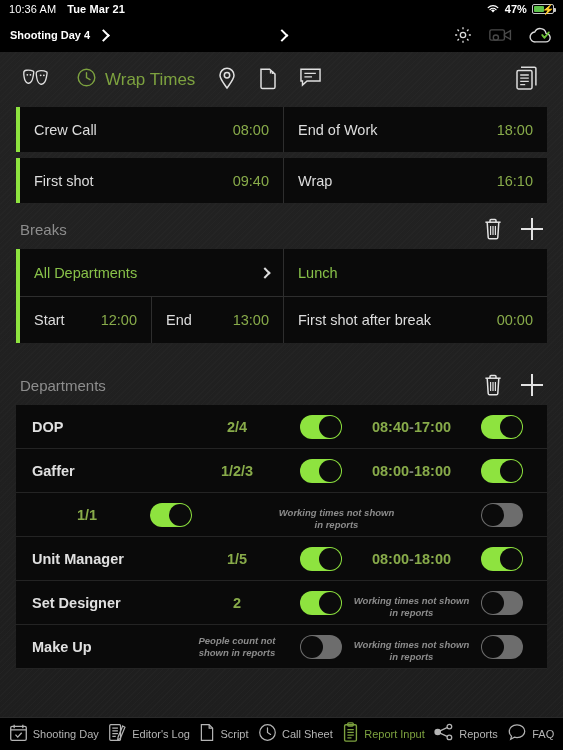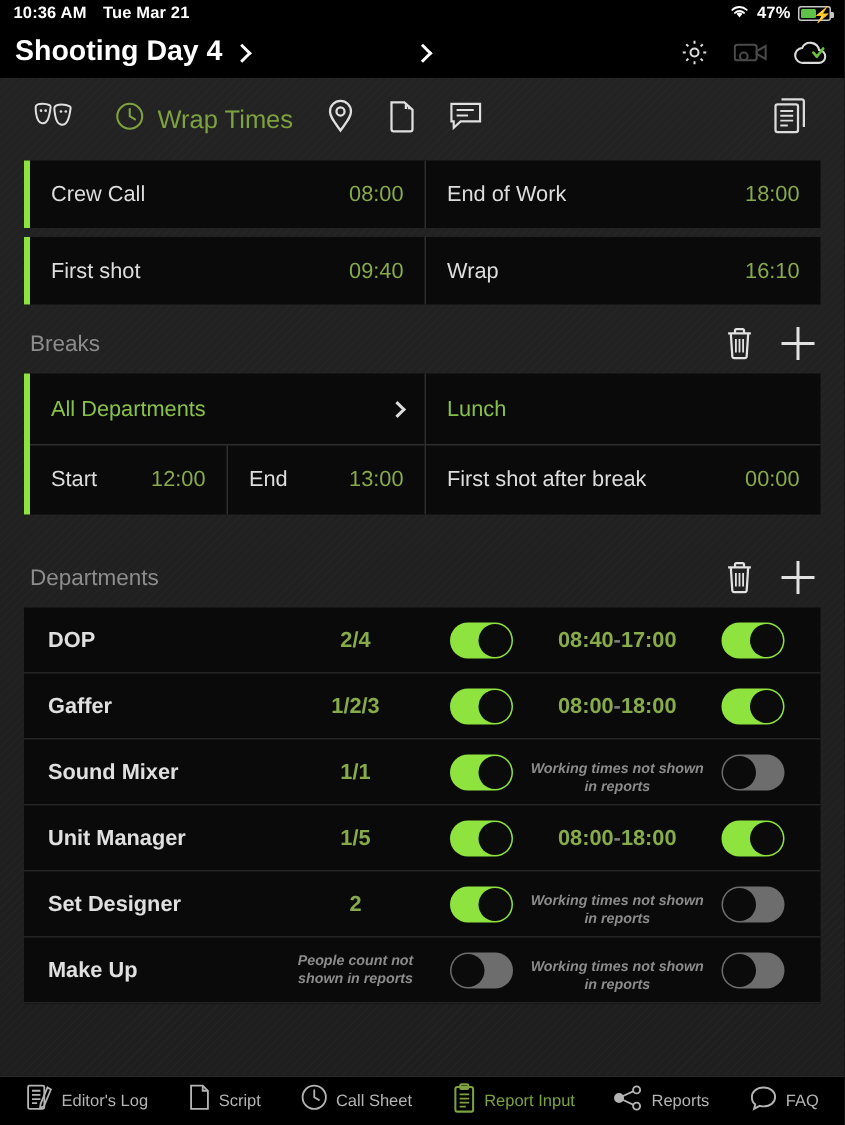--- a/index.html
+++ b/index.html
@@ -23,42 +23,42 @@
         rgba(0,0,0,0) 4px),
       linear-gradient(#232323,#1e1e1e);
   }
 
   
   .statusbar {
     position:relative; height:18px; background:#000;
     display:flex; align-items:center; padding:0 9px;
     font-size:11px; color:#fff; letter-spacing:.1px;
   }
-  .sb-time { font-weight:bold; }
+  .sb-time { font-weight:normal; }
   .sb-date { margin-left:11px; font-weight:bold; }
   .sb-right { margin-left:auto; display:flex; align-items:center; gap:5px; }
   .sb-pct { font-size:11px; font-weight:bold; }
   .batt {
     width:22px; height:10px; border:1px solid #c8c8c8; border-radius:2px;
     position:relative; display:flex; align-items:center; padding:1px;
   }
   .batt:after {
     content:""; position:absolute; right:-3px; top:3px;
     width:2px; height:4px; background:#c8c8c8; border-radius:0 1px 1px 0;
   }
   .batt-fill { background:#5ec24a; height:100%; width:55%; border-radius:1px; }
   .bolt { position:absolute; left:9px; top:-1px; font-size:10px; color:#fff; }
 
   
   .header {
     position:relative; height:34px; background:#000;
     display:flex; align-items:center; padding:0 10px;
   }
   .hdr-btn { display:flex; align-items:center; gap:9px; cursor:pointer; }
-  .hdr-btn .lbl { font-size:19px; font-weight:bold; color:#fff; }
+  .hdr-btn .lbl { font-size:11px; font-weight:bold; color:#fff; }
   .chev { width:9px; height:9px; border-right:2px solid #fff; border-top:2px solid #fff;
           transform:rotate(45deg); }
   .hdr-mid { position:absolute; left:50%; transform:translateX(-50%);
              display:flex; align-items:center; gap:9px; cursor:pointer; }
   .hdr-right { margin-left:auto; display:flex; align-items:center; gap:16px; }
   .hdr-right svg { display:block; }
 
   
   .toolbar {
     position:relative; height:55px; display:flex; align-items:center;
@@ -400,21 +400,20 @@
             <span class="dash">-</span>
             <span>18:00</span>
           </div>
           <div class="d-toggle-cell">
             <span class="sw on">
               <span class="knob"></span>
             </span>
           </div>
         </div>
         <div class="dept-row">
-          <div class="d-name">Sound Mixer</div>
           <div class="d-count">1/1</div>
           <div class="d-toggle-cell">
             <span class="sw on">
               <span class="knob"></span>
             </span>
           </div>
           <div class="d-times muted">Working times not shown<br>in reports</div>
           <div class="d-toggle-cell">
             <span class="sw off">
               <span class="knob"></span>
@@ -467,20 +466,27 @@
           <div class="d-toggle-cell">
             <span class="sw off">
               <span class="knob"></span>
             </span>
           </div>
         </div>
       </div>
   </div>
 
   <div class="tabbar" id="tabbar">
+      <span class="tab">
+        <span><svg width="19" height="19" viewBox="0 0 22 22" fill="none" stroke="#b4b4b4" stroke-width="1.5">
+            <rect x="2" y="4" width="18" height="16" rx="1.6"></rect>
+            <path d="M6 2v4M16 2v4M2 8h18M7.5 13.5l2.6 2.8 4.6-5"></path>
+          </svg></span>
+        <span class="t-lbl">Shooting Day</span>
+      </span>
       <span class="tab">
         <span><svg width="19" height="19" viewBox="0 0 22 22" fill="none" stroke="#b4b4b4" stroke-width="1.4">
             <rect x="2" y="2" width="12.5" height="18" rx="1.2"></rect>
             <path d="M5 6h6.5M5 9.2h6.5M5 12.4h6.5M5 15.6h4"></path>
             <path d="M17 3.4l2.6 1.6-5.4 13-3 1.4.5-3.3z"></path>
           </svg></span>
         <span class="t-lbl">Editor's Log</span>
       </span>
       <span class="tab">
         <span><svg width="16" height="19" viewBox="0 0 18 22" fill="none" stroke="#b4b4b4" stroke-width="1.4">

